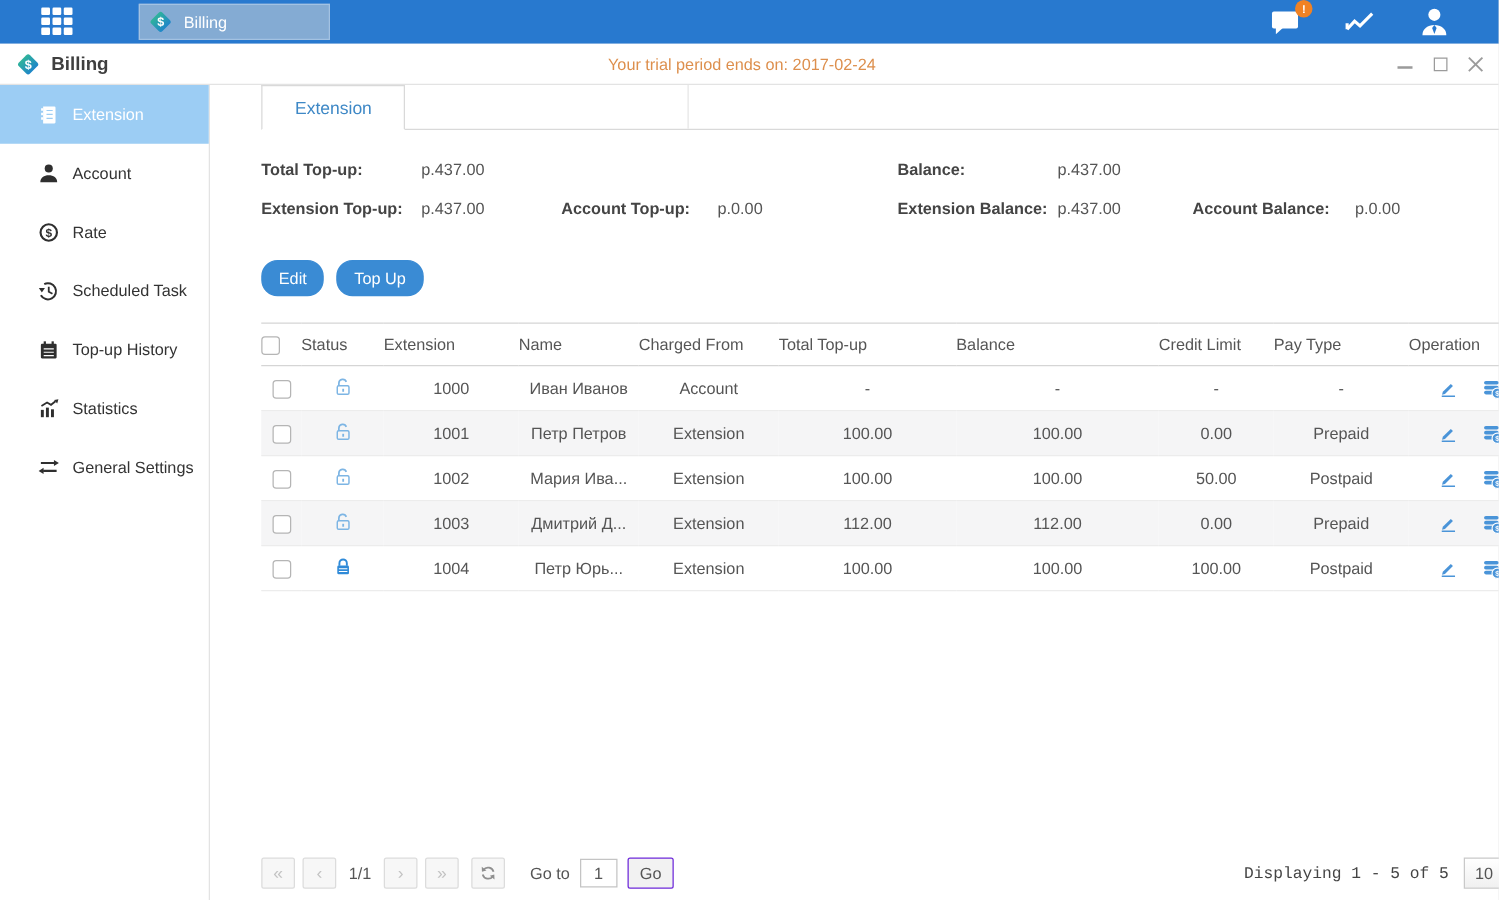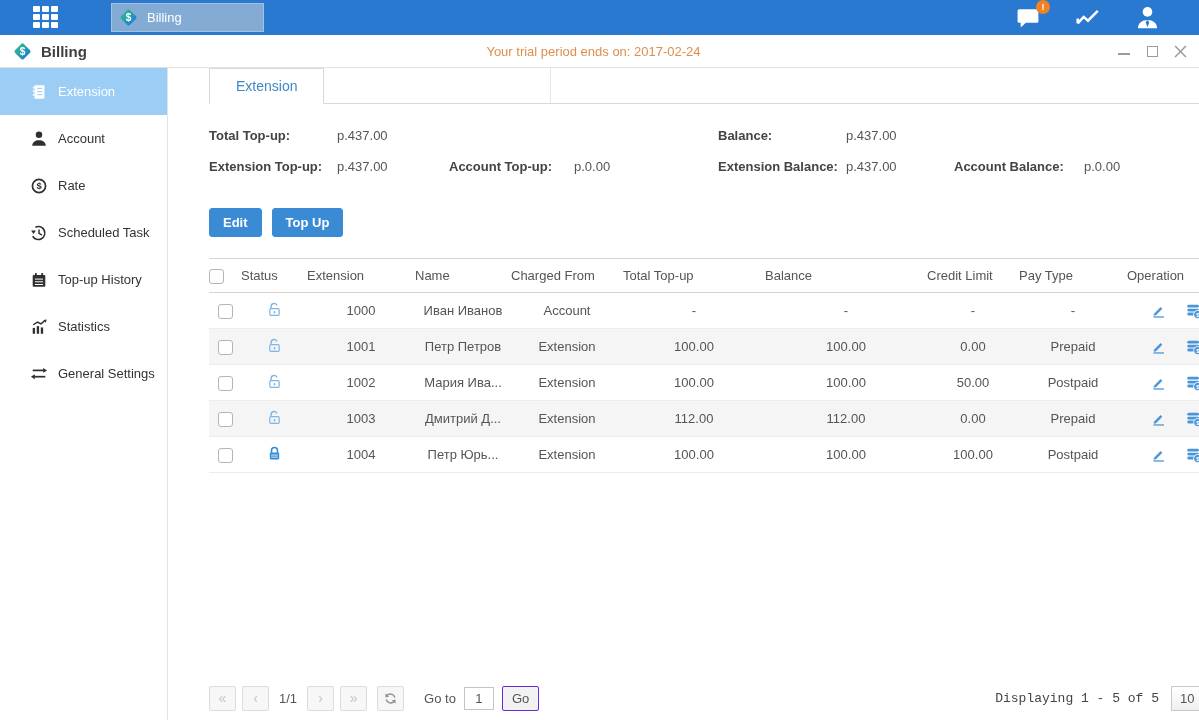--- a/index.html
+++ b/index.html
@@ -56,22 +56,22 @@
   .sum-label { display:inline-block; font-weight:bold; color:#444; }
   .sum-label.w1 { width:128px; }
   .sum-label.w2 { width:125px; }
   .sum-label.w3 { width:130px; }
   .sum-value { display:inline-block; color:#555; }
   .sum-value.w1 { width:112px; }
   .sum-value.w2 { width:108px; }
 
   
   .btnrow { margin-top:18px; display:flex; gap:10px; }
-  .btn { background:#3a8bd4; border:1px solid #3a8bd4; color:#fff; font-size:13px; font-weight:bold;
-         padding:6px 13px; border-radius:3px; cursor:pointer; font-family:"Liberation Sans",sans-serif; }
+  .btn { background:#3a8bd4; border:1px solid #3a8bd4; color:#fff; font-size:13px; font-weight:normal;
+         padding:6px 13px; border-radius:13px; cursor:pointer; font-family:"Liberation Sans",sans-serif; }
 
   
   table { border-collapse:collapse; width:100%; margin-top:21px; table-layout:fixed;
           border-right:1px solid #e0e0e0; }
   thead th { height:34px; border-top:1px solid #d5d5d5; border-bottom:1px solid #d5d5d5;
              font-weight:normal; color:#555; font-size:13px; text-align:left; }
   tbody td { height:35px; border-bottom:1px solid #ececec; text-align:center; color:#555; font-size:13px;
              overflow:hidden; white-space:nowrap; }
   tbody tr:nth-child(even) { background:#f5f5f6; }
   .cb { display:inline-block; width:15px; height:15px; border:1px solid #b5b5b5; border-radius:3px;

